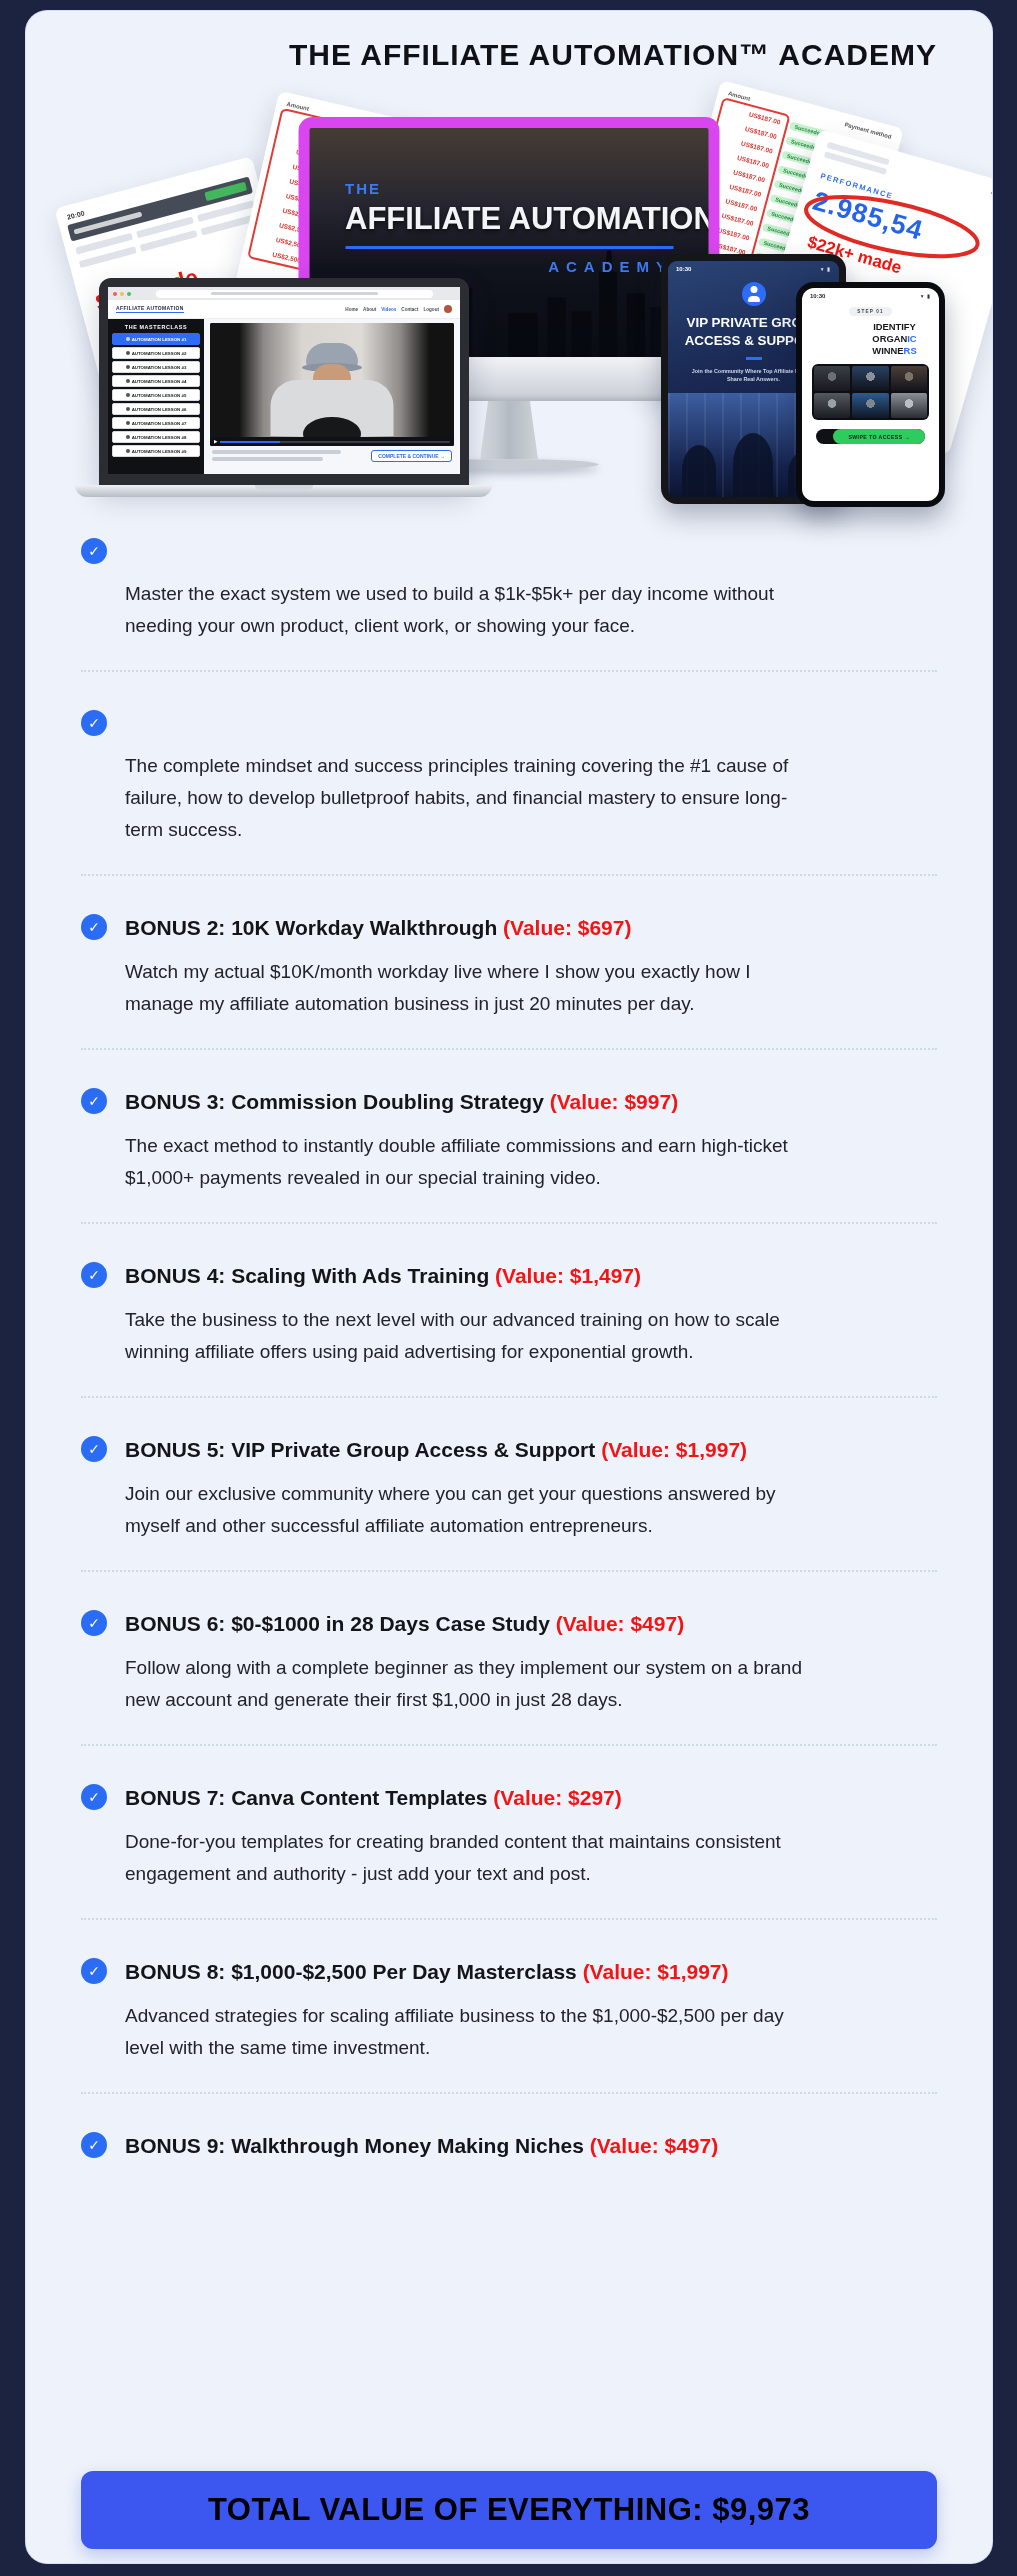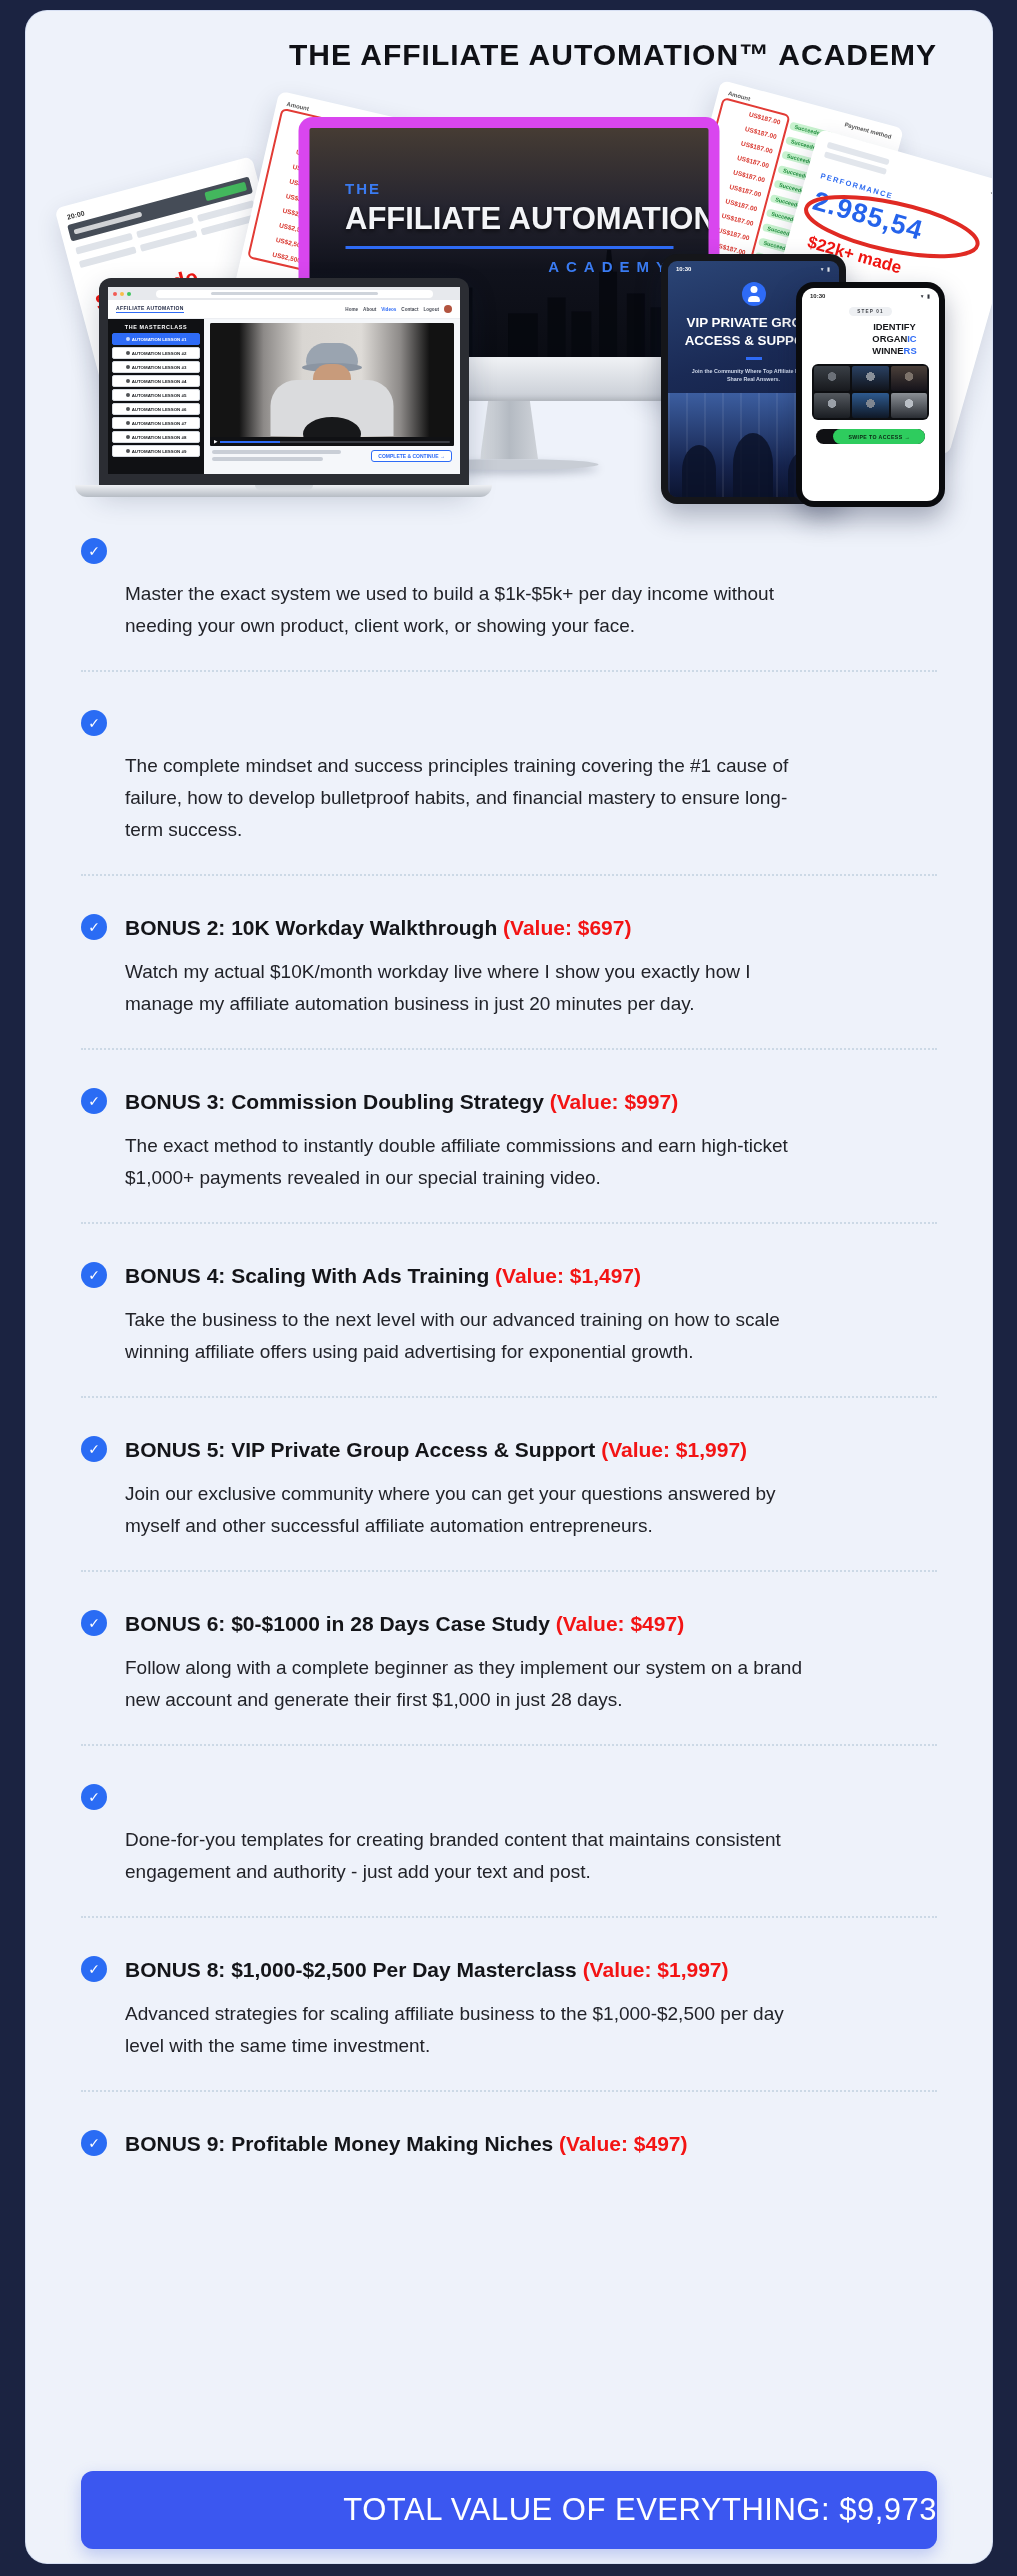--- a/index.html
+++ b/index.html
@@ -208,22 +208,22 @@
   .check { width:26px; height:26px; border-radius:50%; background:#2a6cf4; color:#fff;
     display:flex; align-items:center; justify-content:center; font-size:14px; font-weight:bold;
     flex:0 0 26px; margin-top:0; }
   .item-title { font-size:21px; font-weight:700; color:#141519; line-height:28px; }
   .item-value { color:#f31414; font-weight:700; }
   .item-desc { margin-left:44px; font-size:19px; line-height:32px; color:#222329;
     max-width:696px; margin-bottom:28px; }
   .divider { border-bottom:2px dotted #ccd9e6; margin-bottom:30px; }
 
   
-  .total-banner { margin-top:auto; background:#3b57f0; border-radius:12px; color:#ffffff;
-    text-align:right; font-size:31px; font-weight:400; letter-spacing:0.5px; padding:21px 0;
+  .total-banner { margin-top:auto; background:#3b57f0; border-radius:12px; color:#000000;
+    text-align:center; font-size:31px; font-weight:700; letter-spacing:0.5px; padding:21px 0;
     box-shadow:0 6px 16px rgba(40,70,220,.25); }
 </style>
 </head>
 <body>
 
 <div class="card">
 
   <h1 class="page-title">THE AFFILIATE AUTOMATION™ ACADEMY</h1>
 
   <div class="hero">
@@ -673,38 +673,39 @@
         <span class="check">✓</span>
         <h3 class="item-title"><span>BONUS 6: $0-$1000 in 28 Days Case Study</span> <span class="item-value">(Value: $497)</span></h3>
       </div>
       <p class="item-desc">Follow along with a complete beginner as they implement our system on a brand new account and generate their first $1,000 in just 28 days.</p>
       <div class="divider"></div>
     </div>
 
     <div class="item">
       <div class="item-head">
         <span class="check">✓</span>
+        <h3 class="item-title"><span>BONUS 7: Canva Content Templates</span> <span class="item-value">(Value: $297)</span></h3>
       </div>
       <p class="item-desc">Done-for-you templates for creating branded content that maintains consistent engagement and authority - just add your text and post.</p>
       <div class="divider"></div>
     </div>
 
     <div class="item">
       <div class="item-head">
         <span class="check">✓</span>
         <h3 class="item-title"><span>BONUS 8: $1,000-$2,500 Per Day Masterclass</span> <span class="item-value">(Value: $1,997)</span></h3>
       </div>
       <p class="item-desc">Advanced strategies for scaling affiliate business to the $1,000-$2,500 per day level with the same time investment.</p>
       <div class="divider"></div>
     </div>
 
     <div class="item">
       <div class="item-head">
         <span class="check">✓</span>
-        <h3 class="item-title"><span>BONUS 9: Profitable Money Making Niches</span> <span class="item-value">(Value: $497)</span></h3>
+        <h3 class="item-title"><span>BONUS 9: Walkthrough Money Making Niches</span> <span class="item-value">(Value: $497)</span></h3>
       </div>
 
     </div>
   </div>
 
   <div class="total-banner">TOTAL VALUE OF EVERYTHING: $9,973</div>
 
 </div>
 
 

